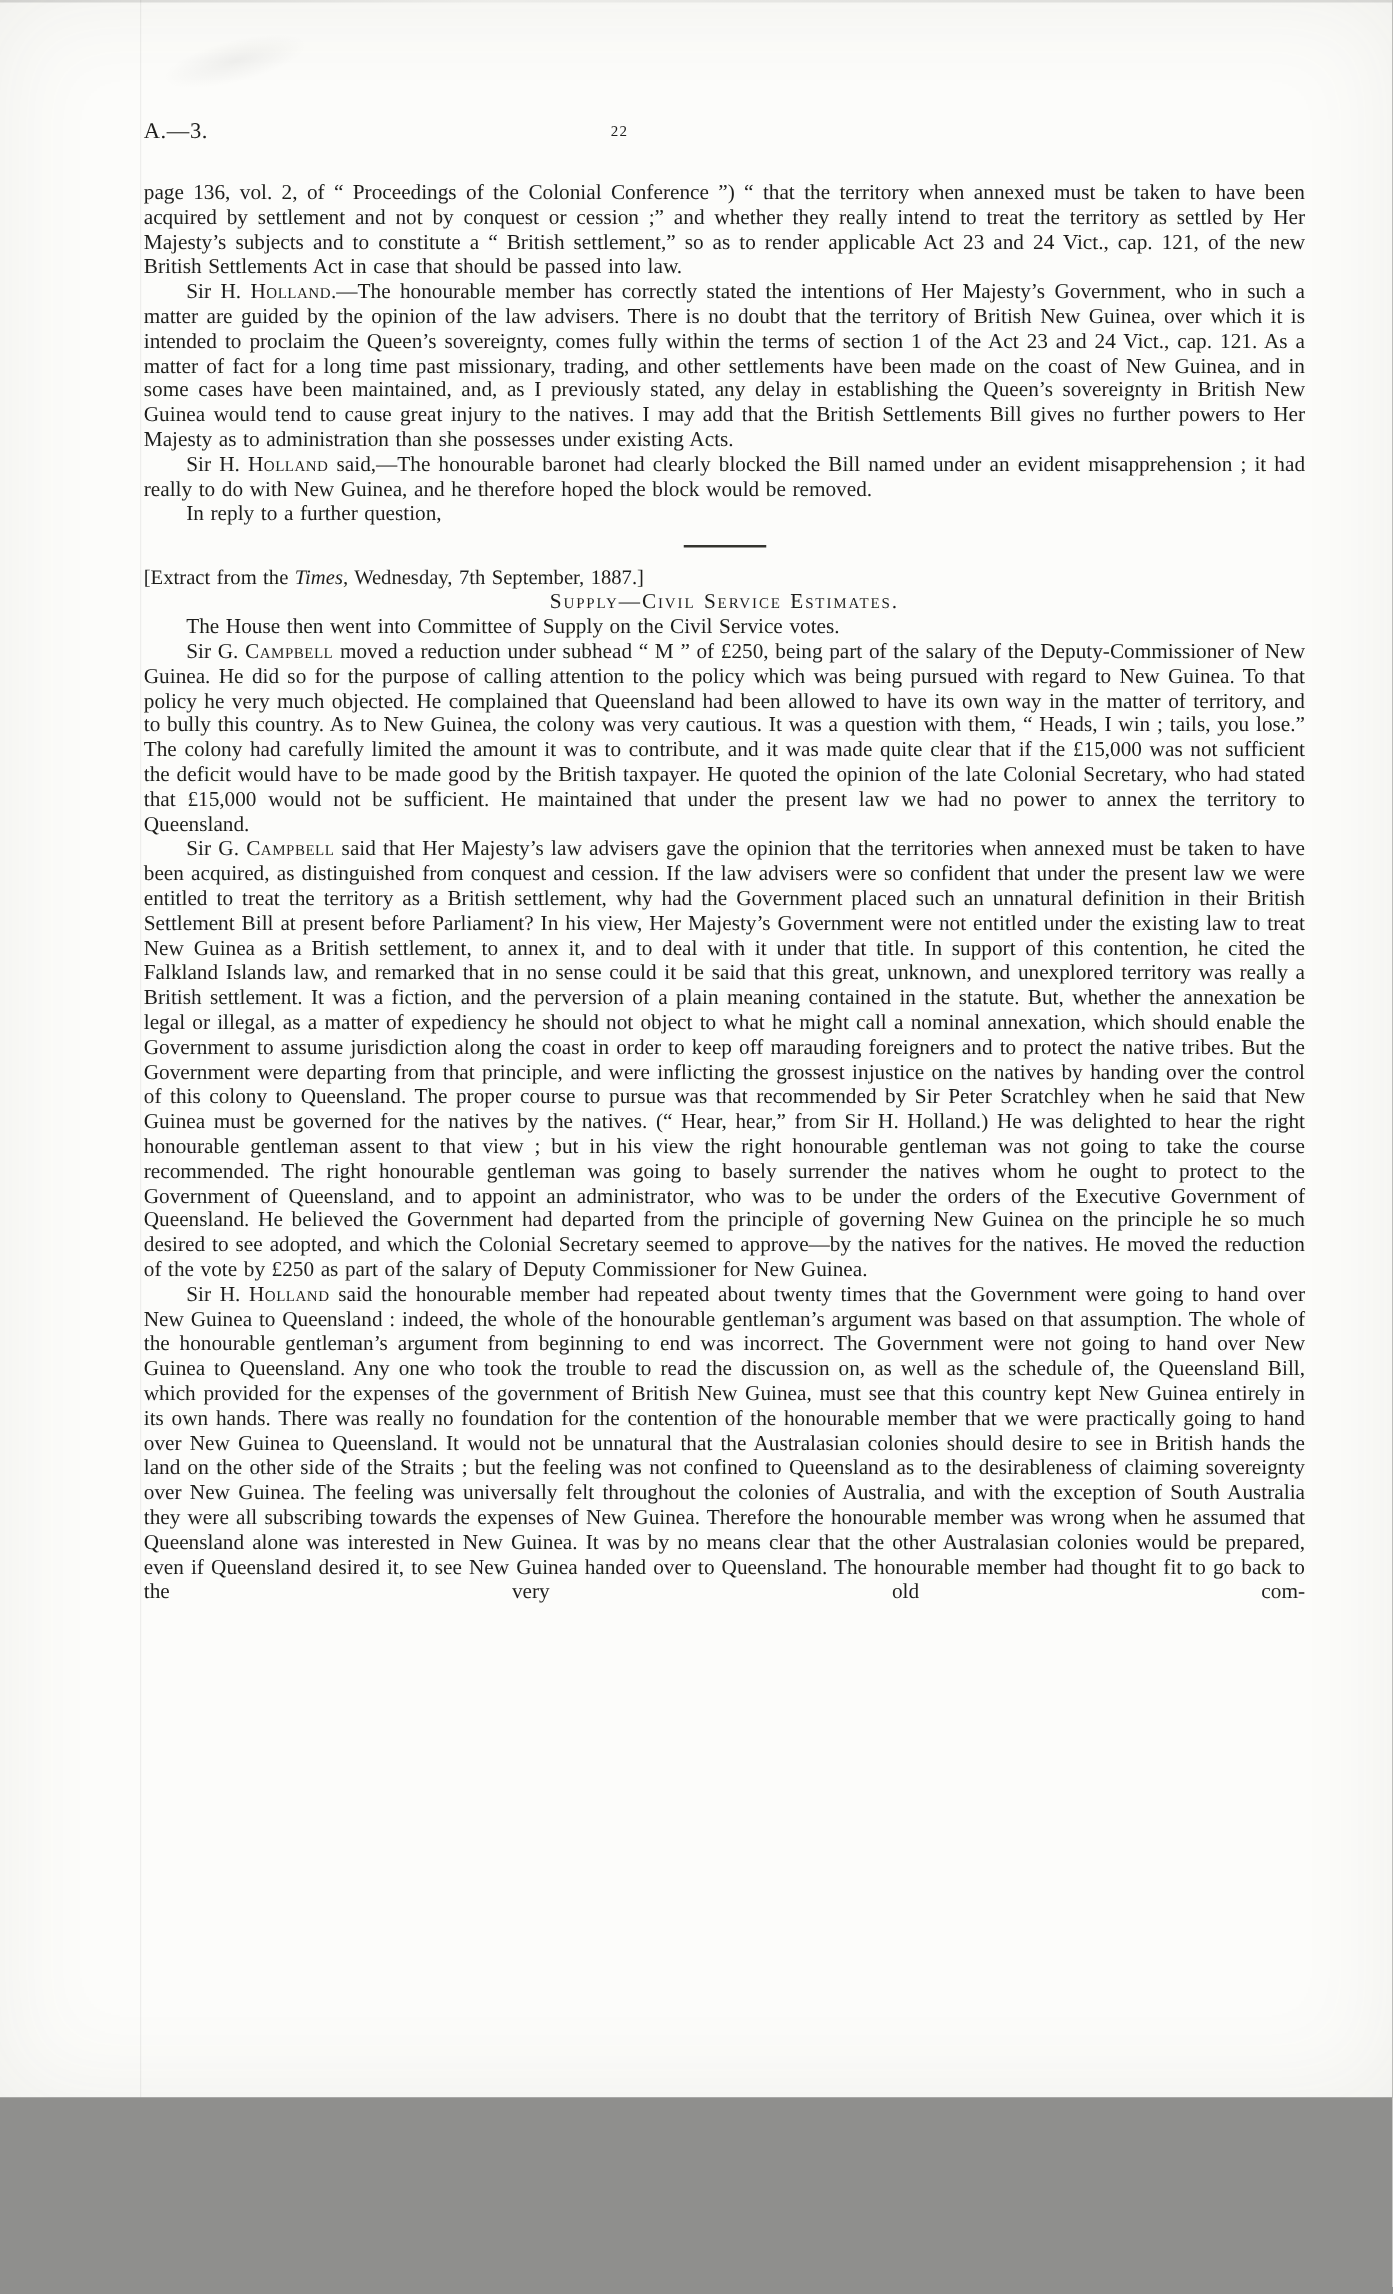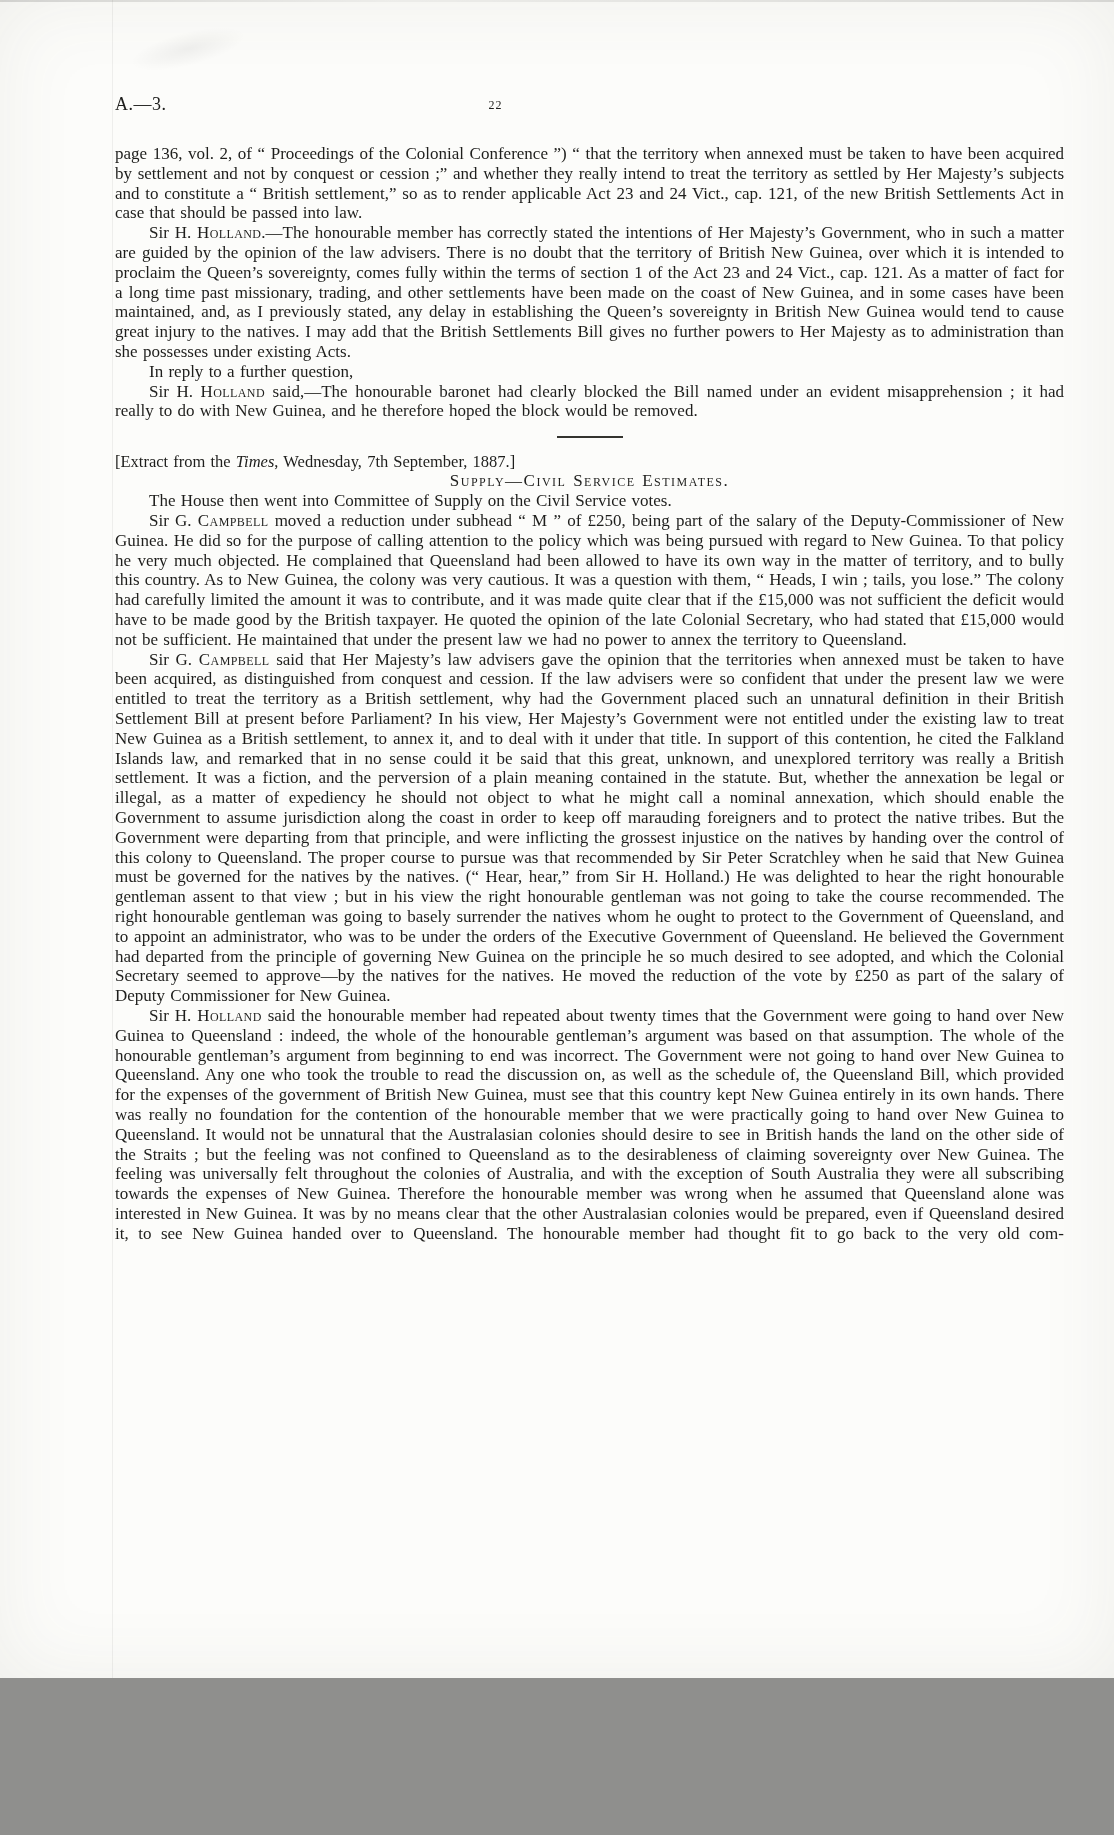--- a/index.html
+++ b/index.html
@@ -45,21 +45,21 @@
   }
   .page-num {
     position: absolute; left: 50%; top: 4px;
     transform: translateX(-50%);
     margin-left: -62px;
     font-size: 12px;
     letter-spacing: 1px;
     text-align: center;
   }
   .content {
-    margin: 0 50px 0 115px;
+    margin: 0 70px 0 115px;
     font-size: 17px;
     line-height: 19.8px;
     text-align: justify;
     word-spacing: 0.06em;
   }
   .content p { margin: 0; }
   .paragraph.indent { text-indent: 34px; }
   .centered-line {
     text-align: left;
     text-indent: 0;
@@ -92,22 +92,22 @@
   <div class="artifact-smudge"></div>
 
   <div class="header">
     <span class="doc-ref">A.—3.</span>
     <span class="page-num">22</span>
   </div>
 
   <div class="content">
       <p class="paragraph"><span class="plain">page 136, vol. 2, of “ Proceedings of the Colonial Conference ”) “ that the territory when annexed must be taken to have been acquired by settlement and not by conquest or cession ;” and whether they really intend to treat the territory as settled by Her Majesty’s subjects and to constitute a “ British settlement,” so as to render applicable Act 23 and 24 Vict., cap. 121, of the new British Settlements Act in case that should be passed into law.</span></p>
       <p class="paragraph indent"><span class="plain">Sir H. </span><span class="smallcaps">Holland</span><span class="plain">.—The honourable member has correctly stated the intentions of Her Majesty’s Government, who in such a matter are guided by the opinion of the law advisers.  There is no doubt that the territory of British New Guinea, over which it is intended to proclaim the Queen’s sovereignty, comes fully within the terms of section 1 of the Act 23 and 24 Vict., cap. 121.  As a matter of fact for a long time past missionary, trading, and other settlements have been made on the coast of New Guinea, and in some cases have been maintained, and, as I previously stated, any delay in establishing the Queen’s sovereignty in British New Guinea would tend to cause great injury to the natives.  I may add that the British Settlements Bill gives no further powers to Her Majesty as to administration than she possesses under existing Acts.</span></p>
+      <p class="paragraph indent"><span class="plain">Sir H. </span><span class="smallcaps">Holland</span><span class="plain"> said,—The honourable baronet had clearly blocked the Bill named under an evident misapprehension ; it had really to do with New Guinea, and he therefore hoped the block would be removed.</span></p>
       <p class="paragraph indent"><span class="plain">In reply to a further question,</span></p>
-      <p class="paragraph indent"><span class="plain">Sir H. </span><span class="smallcaps">Holland</span><span class="plain"> said,—The honourable baronet had clearly blocked the Bill named under an evident misapprehension ; it had really to do with New Guinea, and he therefore hoped the block would be removed.</span></p>
       <div class="divider"></div>
       <p class="centered-line"><span class="plain">[Extract from the </span><span class="italic">Times</span><span class="plain">, Wednesday, 7th September, 1887.]</span></p>
       <p class="heading"><span class="plain">Supply—Civil Service Estimates.</span></p>
       <p class="paragraph indent"><span class="plain">The House then went into Committee of Supply on the Civil Service votes.</span></p>
       <p class="paragraph indent"><span class="plain">Sir G. </span><span class="smallcaps">Campbell</span><span class="plain"> moved a reduction under subhead “ M ” of £250, being part of the salary of the Deputy-Commissioner of New Guinea.  He did so for the purpose of calling attention to the policy which was being pursued with regard to New Guinea.  To that policy he very much objected.  He complained that Queensland had been allowed to have its own way in the matter of territory, and to bully this country.  As to New Guinea, the colony was very cautious.  It was a question with them, “ Heads, I win ; tails, you lose.”  The colony had carefully limited the amount it was to contribute, and it was made quite clear that if the £15,000 was not sufficient the deficit would have to be made good by the British taxpayer.  He quoted the opinion of the late Colonial Secretary, who had stated that £15,000 would not be sufficient.  He maintained that under the present law we had no power to annex the territory to Queensland.</span></p>
       <p class="paragraph indent"><span class="plain">Sir G. </span><span class="smallcaps">Campbell</span><span class="plain"> said that Her Majesty’s law advisers gave the opinion that the territories when annexed must be taken to have been acquired, as distinguished from conquest and cession.  If the law advisers were so confident that under the present law we were entitled to treat the territory as a British settlement, why had the Government placed such an unnatural definition in their British Settlement Bill at present before Parliament?  In his view, Her Majesty’s Government were not entitled under the existing law to treat New Guinea as a British settlement, to annex it, and to deal with it under that title.  In support of this contention, he cited the Falkland Islands law, and remarked that in no sense could it be said that this great, unknown, and unexplored territory was really a British settlement.  It was a fiction, and the perversion of a plain meaning contained in the statute.  But, whether the annexation be legal or illegal, as a matter of expediency he should not object to what he might call a nominal annexation, which should enable the Government to assume jurisdiction along the coast in order to keep off marauding foreigners and to protect the native tribes.  But the Government were departing from that principle, and were inflicting the grossest injustice on the natives by handing over the control of this colony to Queensland.  The proper course to pursue was that recommended by Sir Peter Scratchley when he said that New Guinea must be governed for the natives by the natives.  (“ Hear, hear,” from Sir H. Holland.)  He was delighted to hear the right honourable gentleman assent to that view ; but in his view the right honourable gentleman was not going to take the course recommended.  The right honourable gentleman was going to basely surrender the natives whom he ought to protect to the Government of Queensland, and to appoint an administrator, who was to be under the orders of the Executive Government of Queensland.  He believed the Government had departed from the principle of governing New Guinea on the principle he so much desired to see adopted, and which the Colonial Secretary seemed to approve—by the natives for the natives.  He moved the reduction of the vote by £250 as part of the salary of Deputy Commissioner for New Guinea.</span></p>
       <p class="paragraph indent justify-last"><span class="plain">Sir H. </span><span class="smallcaps">Holland</span><span class="plain"> said the honourable member had repeated about twenty times that the Government were going to hand over New Guinea to Queensland : indeed, the whole of the honourable gentleman’s argument was based on that assumption.  The whole of the honourable gentleman’s argument from beginning to end was incorrect.  The Government were not going to hand over New Guinea to Queensland.  Any one who took the trouble to read the discussion on, as well as the schedule of, the Queensland Bill, which provided for the expenses of the government of British New Guinea, must see that this country kept New Guinea entirely in its own hands.  There was really no foundation for the contention of the honourable member that we were practically going to hand over New Guinea to Queensland.  It would not be unnatural that the Australasian colonies should desire to see in British hands the land on the other side of the Straits ; but the feeling was not confined to Queensland as to the desirableness of claiming sovereignty over New Guinea.  The feeling was universally felt throughout the colonies of Australia, and with the exception of South Australia they were all subscribing towards the expenses of New Guinea.  Therefore the honourable member was wrong when he assumed that Queensland alone was interested in New Guinea.  It was by no means clear that the other Australasian colonies would be prepared, even if Queensland desired it, to see New Guinea handed over to Queensland.  The honourable member had thought fit to go back to the very old com-</span></p>
     </div>
 
 </div>

